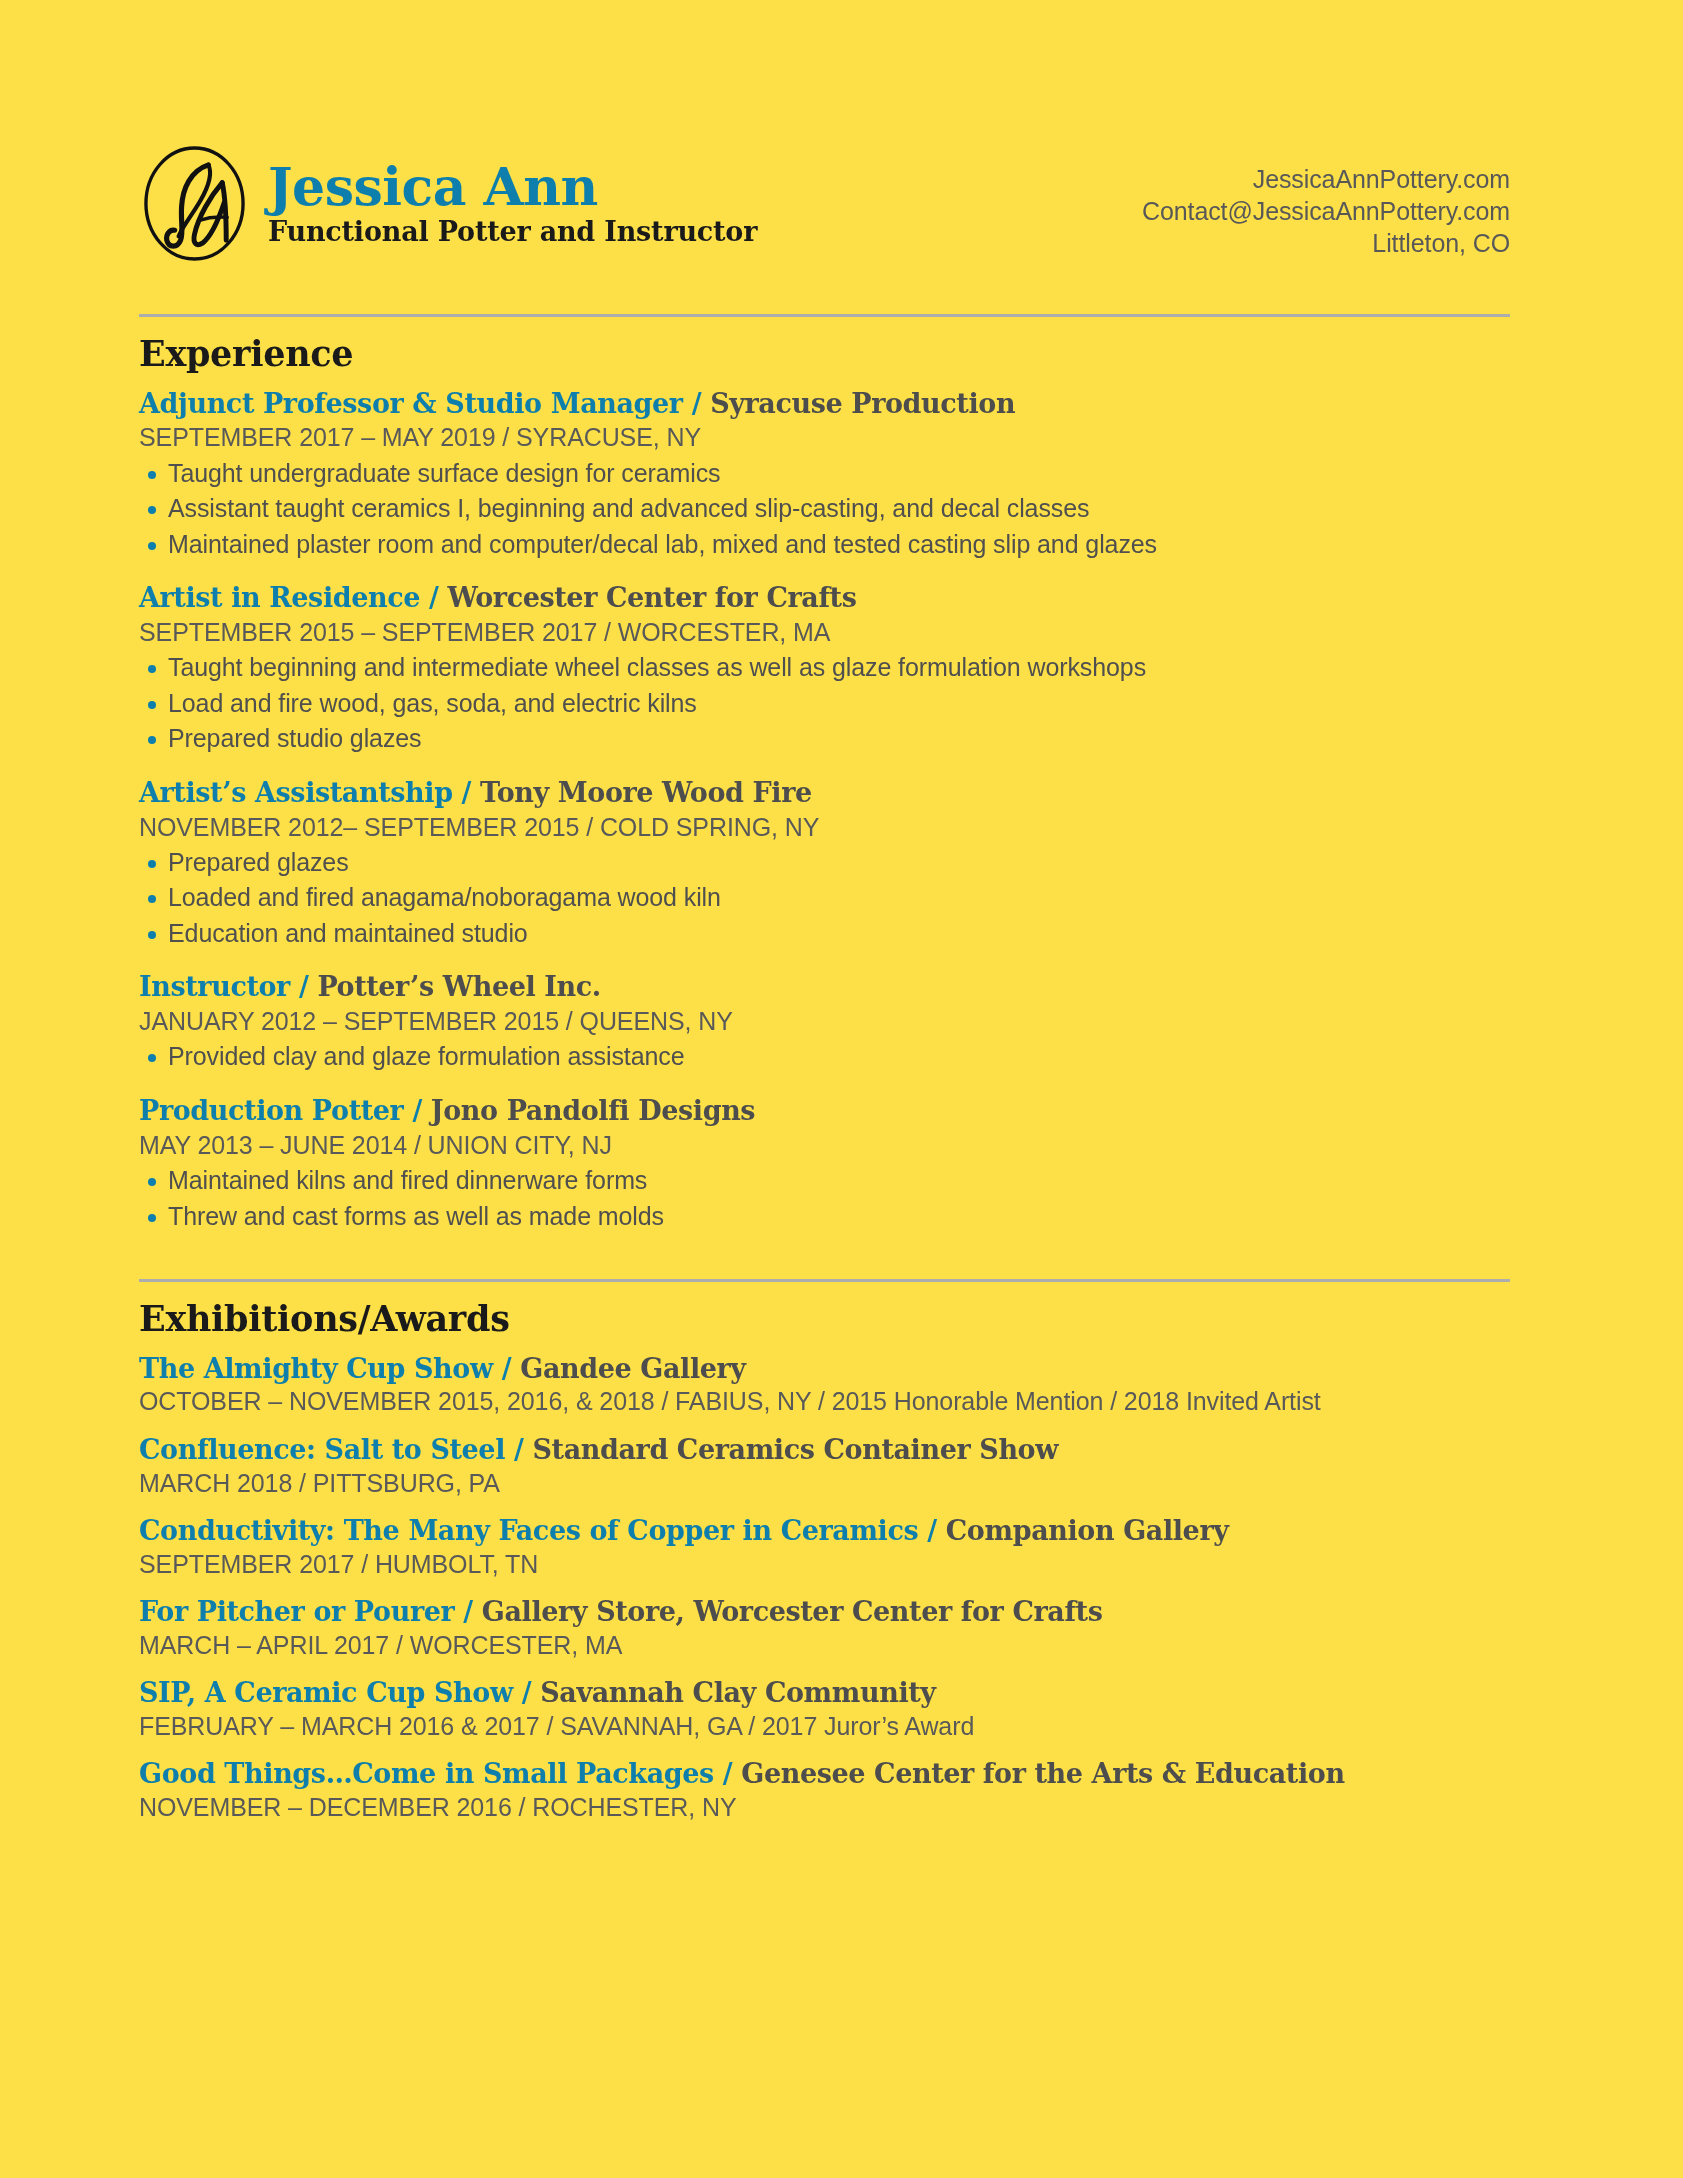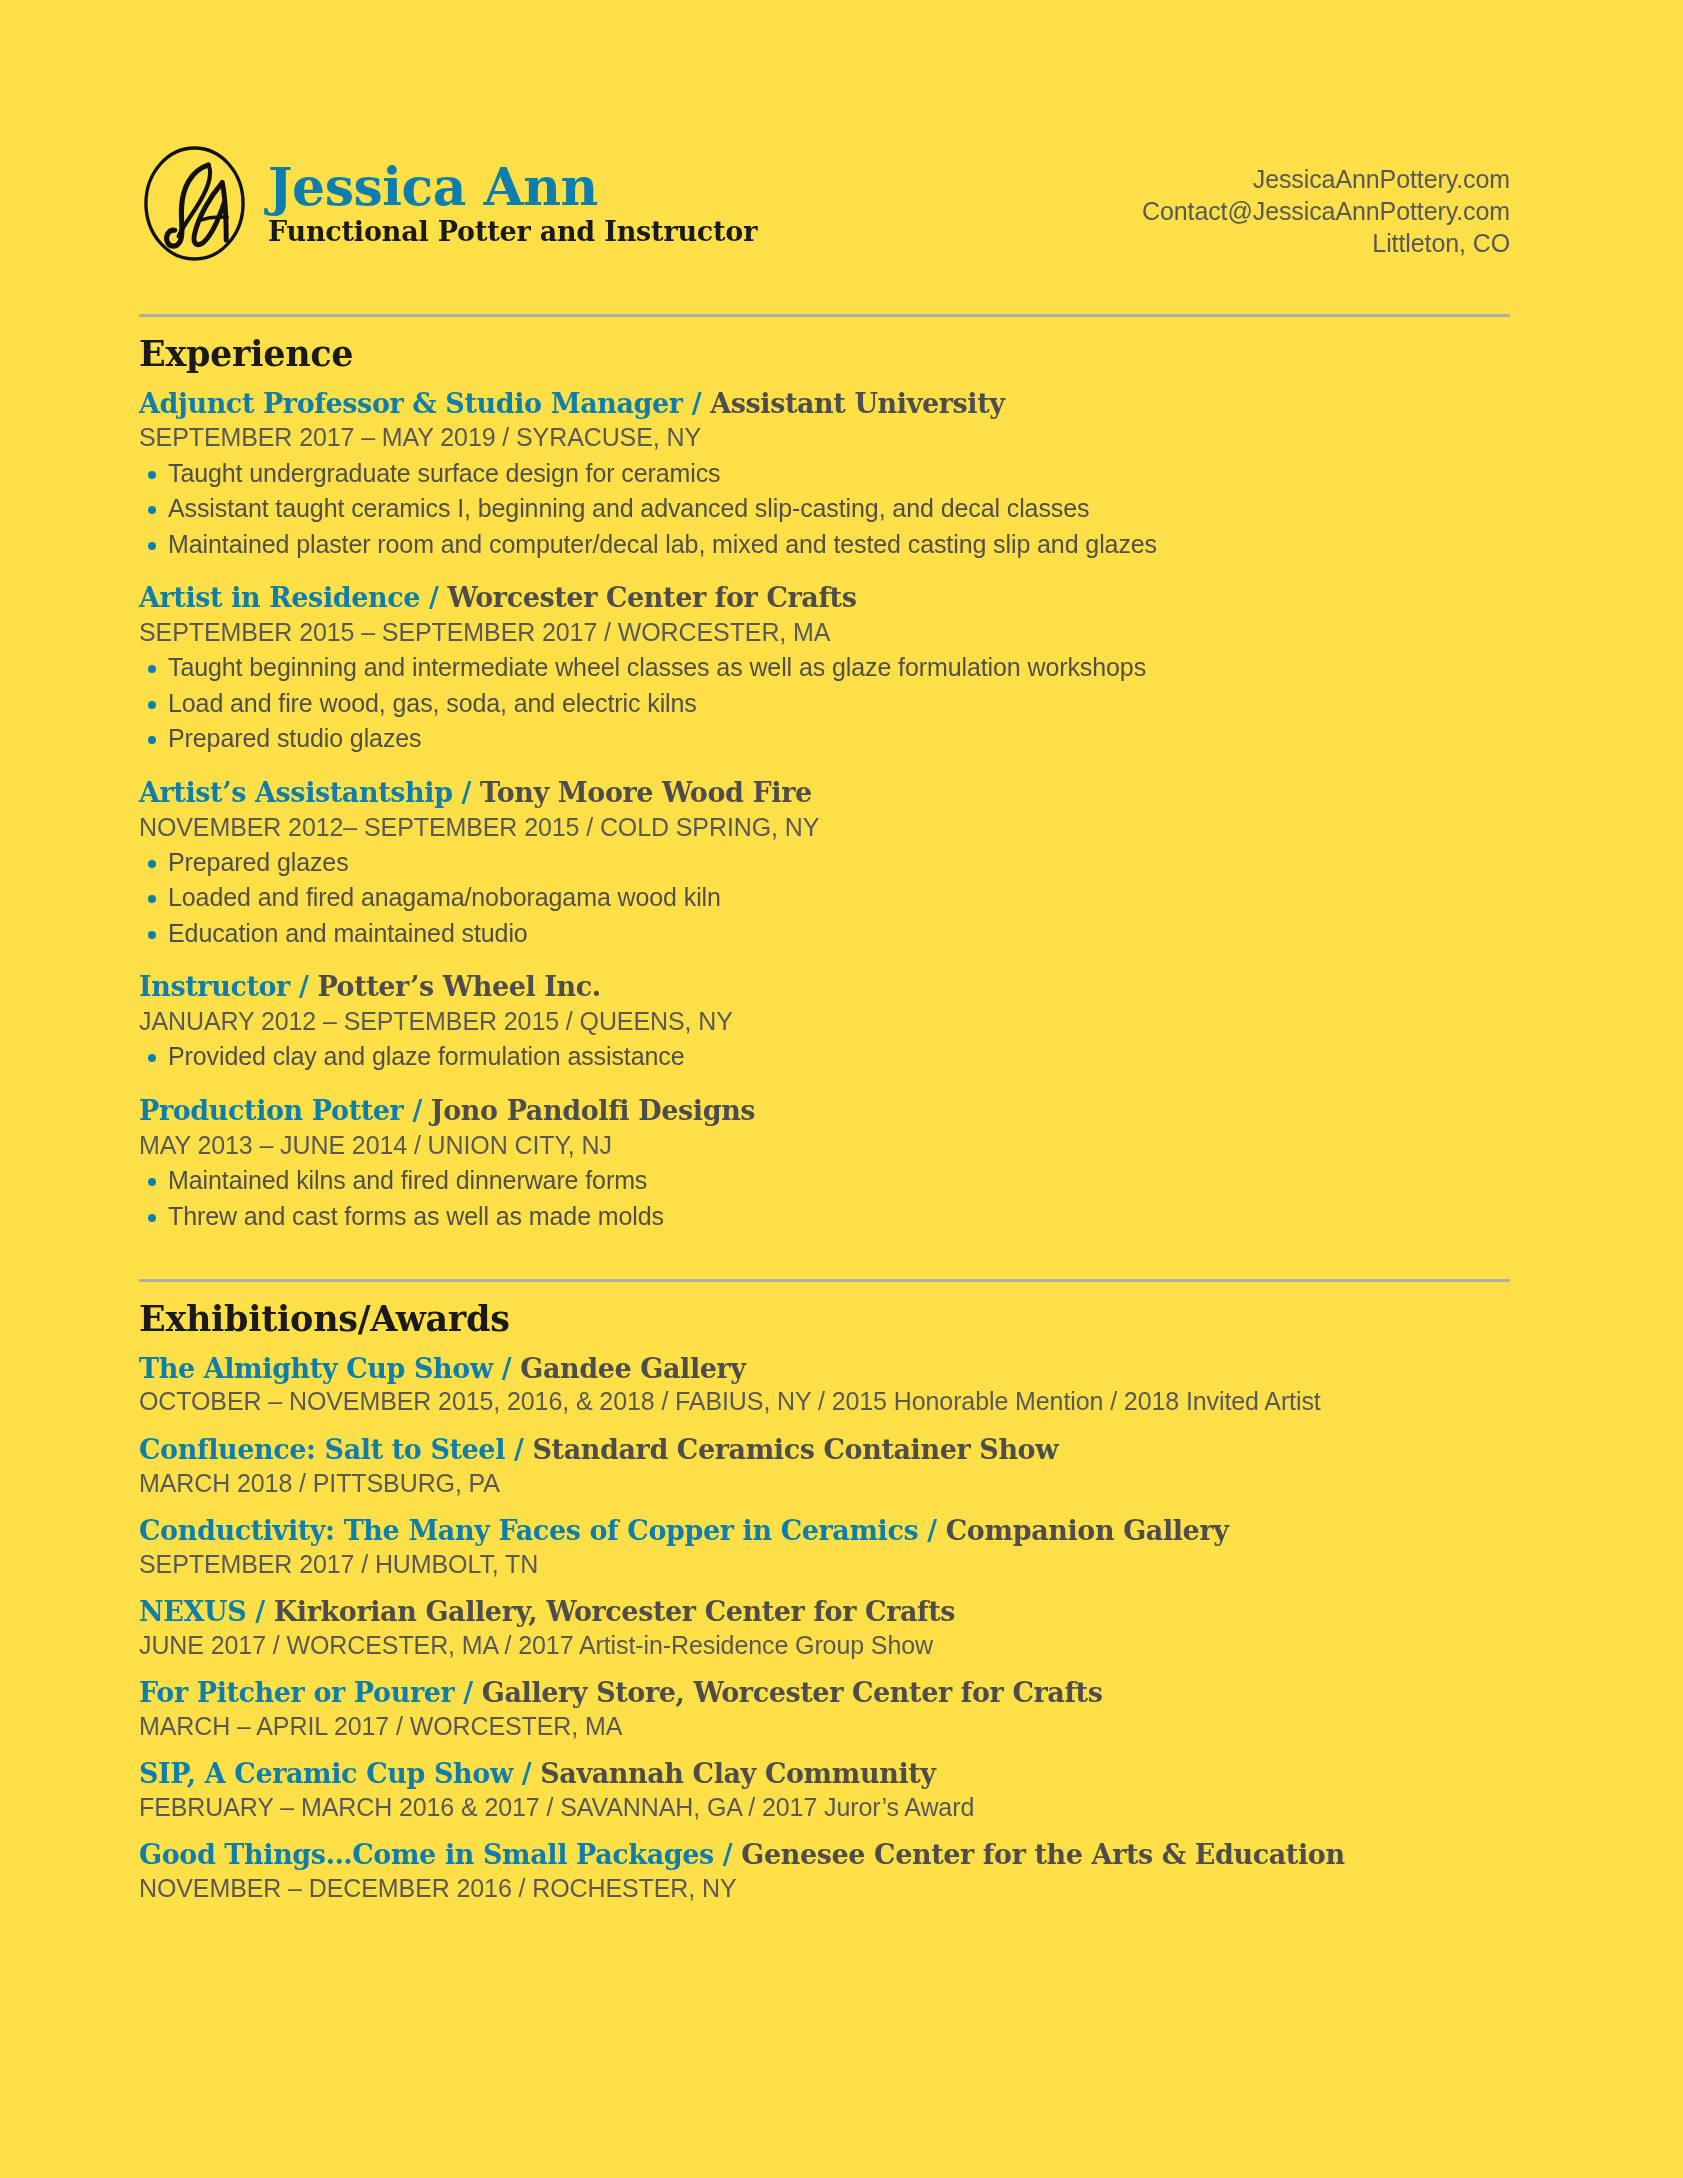--- a/index.html
+++ b/index.html
@@ -194,21 +194,21 @@
       <div>Contact@JessicaAnnPottery.com</div>
       <div>Littleton, CO</div>
     </div>
 
   </div>
 
   <div class="rule rule-experience"></div>
   <h2 class="section-title">Experience</h2>
   <div id="experience-list">
       <div class="entry">
-        <div class="entry-heading"><span class="entry-role">Adjunct Professor &amp; Studio Manager</span><span class="entry-sep"> / </span><span class="entry-org">Assistant University</span></div>
+        <div class="entry-heading"><span class="entry-role">Adjunct Professor &amp; Studio Manager</span><span class="entry-sep"> / </span><span class="entry-org">Syracuse Production</span></div>
         <div class="entry-meta">SEPTEMBER 2017 – MAY 2019 / SYRACUSE, NY</div>
         <ul class="bullets">
           <li>Taught undergraduate surface design for ceramics</li>
           <li>Assistant taught ceramics I, beginning and advanced slip-casting, and decal classes</li>
           <li>Maintained plaster room and computer/decal lab, mixed and tested casting slip and glazes</li>
         </ul>
       </div>
       <div class="entry">
         <div class="entry-heading"><span class="entry-role">Artist in Residence</span><span class="entry-sep"> / </span><span class="entry-org">Worcester Center for Crafts</span></div>
         <div class="entry-meta">SEPTEMBER 2015 – SEPTEMBER 2017 / WORCESTER, MA</div>
@@ -253,24 +253,20 @@
       </div>
       <div class="exh-entry">
         <div class="exh-heading"><span class="entry-role">Confluence: Salt to Steel</span><span class="entry-sep"> / </span><span class="entry-org">Standard Ceramics Container Show</span></div>
         <div class="exh-meta">MARCH 2018 / PITTSBURG, PA</div>
       </div>
       <div class="exh-entry">
         <div class="exh-heading"><span class="entry-role">Conductivity: The Many Faces of Copper in Ceramics</span><span class="entry-sep"> / </span><span class="entry-org">Companion Gallery</span></div>
         <div class="exh-meta">SEPTEMBER 2017 / HUMBOLT, TN</div>
       </div>
       <div class="exh-entry">
-        <div class="exh-heading"><span class="entry-role">NEXUS</span><span class="entry-sep"> / </span><span class="entry-org">Kirkorian Gallery, Worcester Center for Crafts</span></div>
-        <div class="exh-meta">JUNE 2017 / WORCESTER, MA / 2017 Artist-in-Residence Group Show</div>
-      </div>
-      <div class="exh-entry">
         <div class="exh-heading"><span class="entry-role">For Pitcher or Pourer</span><span class="entry-sep"> / </span><span class="entry-org">Gallery Store, Worcester Center for Crafts</span></div>
         <div class="exh-meta">MARCH – APRIL 2017 / WORCESTER, MA</div>
       </div>
       <div class="exh-entry">
         <div class="exh-heading"><span class="entry-role">SIP, A Ceramic Cup Show</span><span class="entry-sep"> / </span><span class="entry-org">Savannah Clay Community</span></div>
         <div class="exh-meta">FEBRUARY – MARCH 2016 &amp; 2017 / SAVANNAH, GA / 2017 Juror’s Award</div>
       </div>
       <div class="exh-entry">
         <div class="exh-heading"><span class="entry-role">Good Things…Come in Small Packages</span><span class="entry-sep"> / </span><span class="entry-org">Genesee Center for the Arts &amp; Education</span></div>
         <div class="exh-meta">NOVEMBER – DECEMBER 2016 / ROCHESTER, NY</div>

